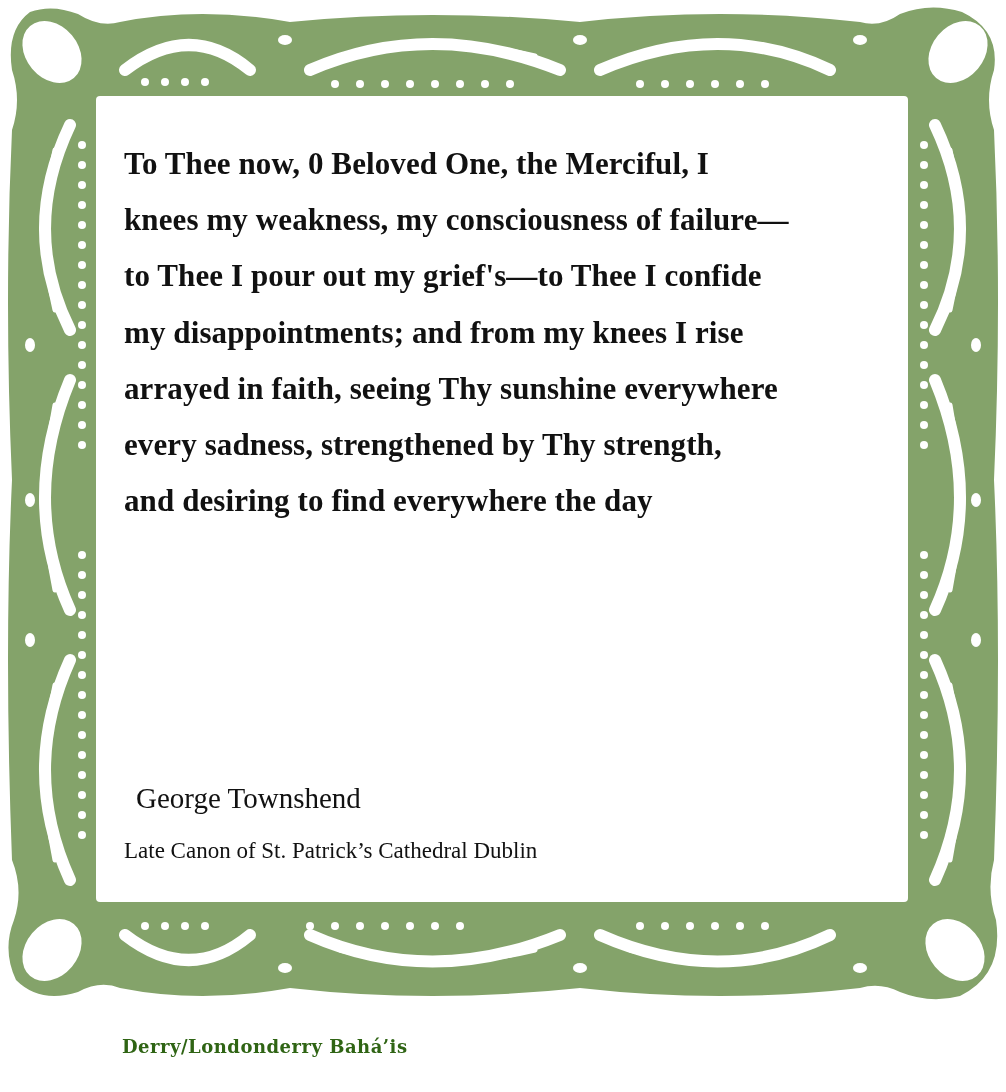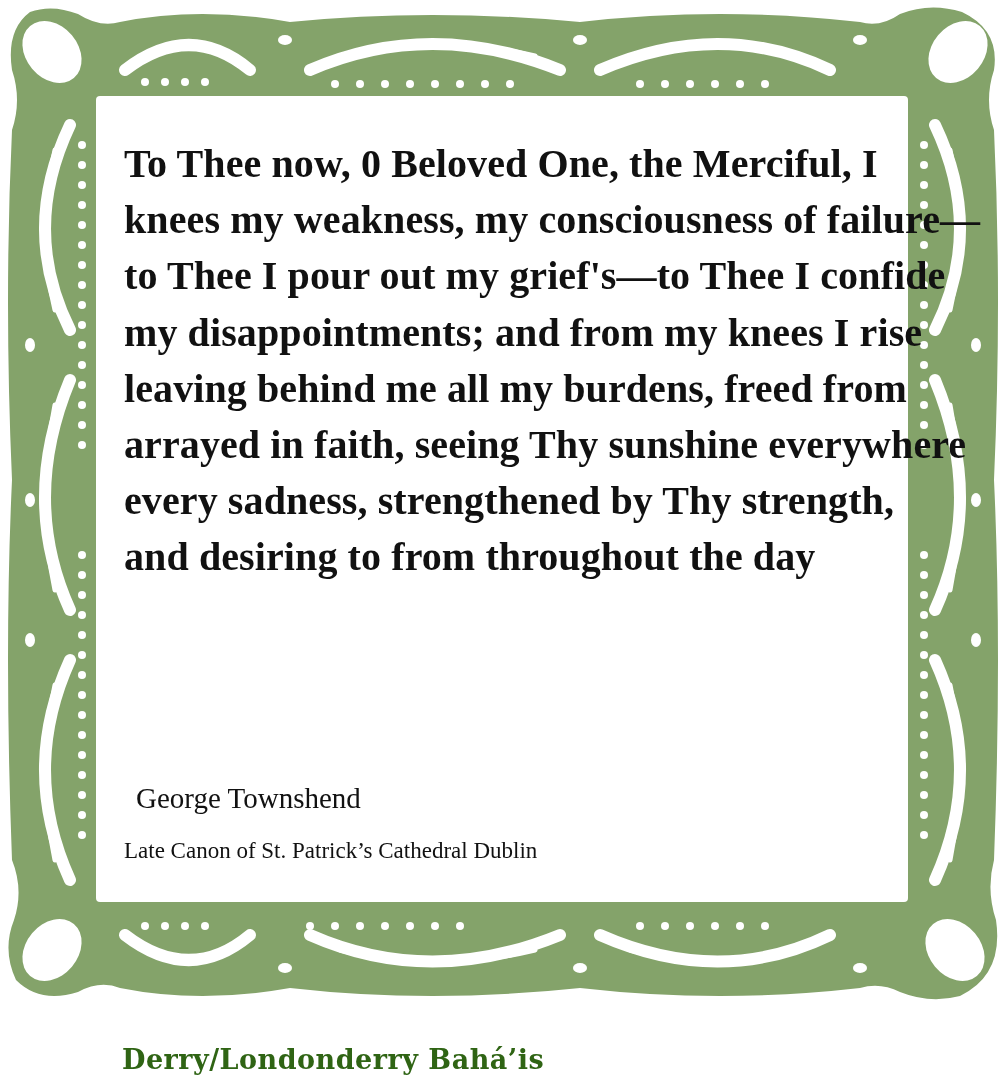--- a/index.html
+++ b/index.html
@@ -1,40 +1,39 @@
 <!DOCTYPE html>
 <html><head>
 <meta charset="utf-8">
 <style>
   html, body { margin: 0; padding: 0; background: #ffffff; }
   body { width: 1006px; height: 1092px; position: relative; overflow: hidden; }
   .frame { position: absolute; left: 0; top: 0; width: 1006px; height: 1010px; }
   .prayer {
     position: absolute; left: 124px; top: 136px; width: 780px;
     font-family: "Liberation Serif", "DejaVu Serif", serif;
-    font-weight: bold; font-size: 40px; line-height: 56.2px; color: #111;
+    font-weight: bold; font-size: 31px; line-height: 56.2px; color: #111;
     letter-spacing: 0.1px;
   }
   .prayer .line { display: block; white-space: nowrap; }
   .author {
     position: absolute; left: 136px; top: 782px;
     font-family: "Liberation Serif", "DejaVu Serif", serif;
     font-size: 29px; color: #111; white-space: nowrap;
   }
   .author-title {
     position: absolute; left: 124px; top: 838px;
     font-family: "Liberation Serif", "DejaVu Serif", serif;
     font-size: 23px; color: #111; white-space: nowrap;
   }
   .footer {
     position: absolute; left: 122px; top: 1036px;
     font-family: "DejaVu Serif", serif;
-    font-weight: bold; font-size: 27px; color: #2f6414; white-space: nowrap;
+    font-weight: bold; font-size: 18px; color: #2f6414; white-space: nowrap;
     letter-spacing: 0.5px;
-    margin-top: 8px;
   }
 </style>
 </head>
 <body>
 
 <svg class="frame" viewBox="0 0 1006 1010" xmlns="http://www.w3.org/2000/svg">
   <defs>
     <mask id="frameMask">
       <rect x="0" y="0" width="1006" height="1010" fill="white"></rect>
 
@@ -200,22 +199,21 @@
       Q1004 975 960 996 Q930 1004 900 992 Q880 982 860 988 Q720 1004 580 988 Q430 1004 290 988 Q200 1004 120 988
       Q100 980 78 992 Q40 1004 16 980 Q2 950 14 920 Q24 890 12 860 Q4 650 12 480 Q4 300 12 130 Q22 100 12 70 Q6 30 30 12 Z"></path>
   </g>
 </svg>
 
 <div class="prayer">
   <span class="line">To Thee now, 0 Beloved One, the Merciful, I</span>
   <span class="line">knees my weakness, my consciousness of failure—</span>
   <span class="line">to Thee I pour out my grief's—to Thee I confide</span>
   <span class="line">my disappointments; and from my knees I rise</span>
-  <span class="line">leaving behind me all my burdens, freed from</span>
   <span class="line">arrayed in faith, seeing Thy sunshine everywhere</span>
   <span class="line">every sadness, strengthened by Thy strength,</span>
-  <span class="line">and desiring to from throughout the day</span>
+  <span class="line">and desiring to find everywhere the day</span>
 </div>
 
 <div class="author">George Townshend</div>
 <div class="author-title">Late Canon of St. Patrick’s Cathedral Dublin</div>
 
 <div class="footer">Derry/Londonderry Bahá’is</div>
 
 </body></html>

